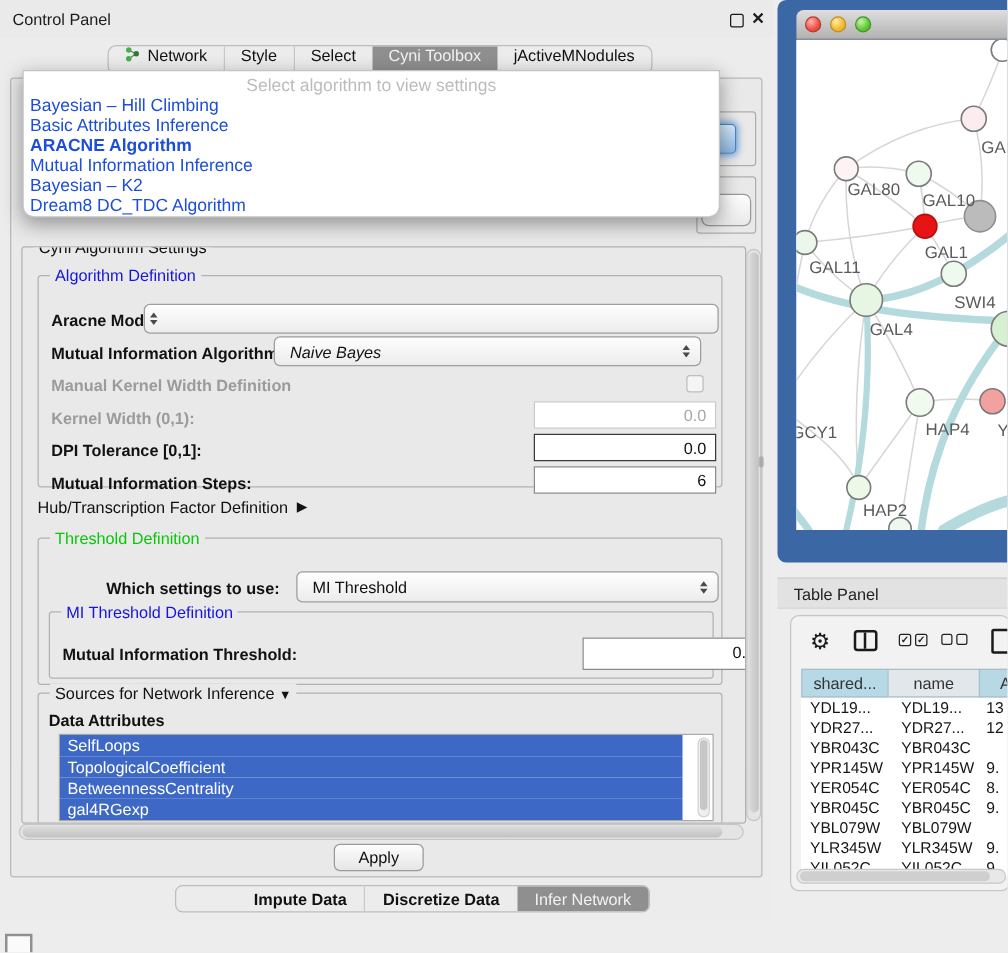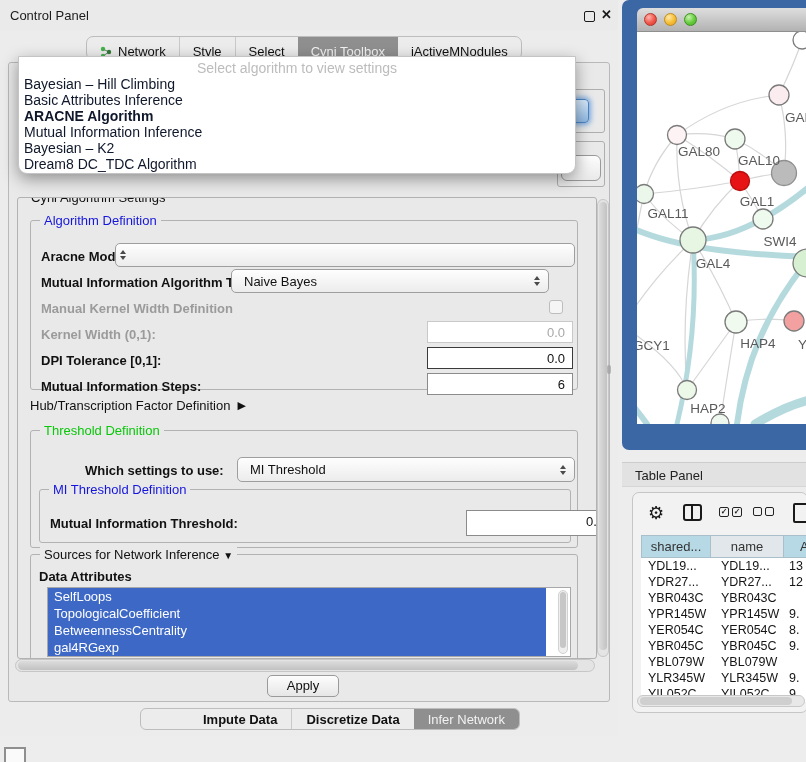--- a/index.html
+++ b/index.html
@@ -9,21 +9,21 @@
 
   
   .cp { position:absolute; left:0; top:0; width:618px; height:736px; background:#ececec; }
   .cp-titlebar { position:absolute; left:0; top:0; width:100%; height:30px; background:#eaeaea; }
   .cp-title { position:absolute; left:10px; top:8px; font-size:13px; color:#1c1c1c; }
   .win-float { position:absolute; left:584px; top:11px; width:11px; height:11px; border:1.6px solid #1a1a1a; border-radius:2px; background:transparent; }
   .win-close { position:absolute; left:601px; top:7px; font-size:13px; font-weight:bold; color:#1a1a1a; }
 
   
   .cp-tabs { position:absolute; left:86px; top:36px; height:24px; display:inline-flex; align-items:stretch; border:1px solid #bdbdbd; border-radius:7px; background:#ececec; overflow:hidden; }
-  .cp-tab { display:flex; align-items:flex-end; gap:5px; padding:0 13px; font-size:13px; color:#111; border-left:1px solid #c9c9c9; }
+  .cp-tab { display:flex; align-items:flex-start; gap:5px; padding:0 13px; font-size:13px; color:#111; border-left:1px solid #c9c9c9; }
   .cp-tab:first-child { border-left:none; }
   .cp-tab.active { background:#8f8f8f; color:#f2f2f2; border-left:none; }
   .cp-tab.after-active { border-left:none; }
   .net-tab-icon { width:13px; height:13px; display:block; }
 
   
   .cp-main { position:absolute; left:8px; top:62px; width:602px; height:640px; background:#e9e9e9; border:1px solid #b9b9b9; border-radius:3px; }
 
   
   .frag-a { position:absolute; left:548px; top:26px; width:48px; height:44px; border:1px solid #aeaeae; border-radius:3px; }
@@ -83,21 +83,21 @@
   
   .cp-bottom-tabs { position:absolute; left:140px; top:708px; height:22px; display:inline-flex; border:1px solid #bdbdbd; border-radius:6px; overflow:hidden; background:#ececec;padding-left:48px; }
   .cp-btab { display:flex; align-items:center; padding:0 14px; font-size:13px; font-weight:bold; color:#111; border-left:1px solid #c9c9c9; }
   .cp-btab:first-child { border-left:none; }
   .cp-btab.active { background:#8f8f8f; color:#f2f2f2; font-weight:normal; border-left:none; }
 
   
   .dd-overlay { position:absolute; left:18px; top:56px; width:558px; height:118px; background:#fff; border:1px solid #c4c4c4; border-radius:0 0 9px 9px; box-shadow:0 5px 16px rgba(0,0,0,.38); z-index:50; }
   .dd-hint { position:absolute; top:3px; width:100%; text-align:center; font-size:14px; color:#bcbcbc; }
   .dd-items { position:absolute; top:19px; left:0; width:100%; }
-  .dd-item { height:16px; line-height:16px; font-size:14px; color:#0f172a; padding-left:5px; white-space:nowrap; }
+  .dd-item { height:16px; line-height:16px; font-size:14px; color:#1d4ed8; padding-left:5px; white-space:nowrap; }
   .dd-item.selected { font-weight:bold; }
 
   
   .net-window { position:absolute; left:622px; top:0; width:184px; height:450px; background:#3c67a5; border-radius:7px 0 0 7px; }
   .net-titlebar { position:absolute; left:15px; top:8px; width:169px; height:24px; background:linear-gradient(#dedede,#b2b2b2); border-bottom:1px solid #8f8f8f; border-radius:6px 0 0 0; }
   .light { position:absolute; top:5px; width:13px; height:13px; border-radius:50%; }
   .light-red    { left:7px;  background:radial-gradient(circle at 35% 30%, #ffb3ae, #f0564a 55%, #d03a30); border:1px solid #b6352c; }
   .light-yellow { left:27px; background:radial-gradient(circle at 35% 30%, #ffe9a8, #f6bd32 55%, #dd9f22); border:1px solid #c08c1e; }
   .light-green  { left:47px; background:radial-gradient(circle at 35% 30%, #c9f3ae, #64cc3c 55%, #4aa928); border:1px solid #3f9122; }
   .net-canvas { position:absolute; left:15px; top:32px; width:169px; height:392px; background:#fff; overflow:hidden; }
@@ -192,21 +192,21 @@
 
           <span class="lbl bold" style="left:10px; top:28px;">Aracne Mode:</span>
           <div class="combo" style="left:84px; top:22px; width:460px; height:24px;">
             <span class="combo-steppers">
                 <span class="tri-up"></span>
                 <span class="tri-down"></span>
               </span>
           </div>
 
           <span class="lbl bold" style="left:10px; top:54px;">Mutual Information Algorithm Type:</span>
-          <div class="combo" style="left:200px; top:48px; width:318px; height:24px;">
+          <div class="combo" style="left:188px; top:48px; width:342px; height:24px;font-style:italic;">
             <span class="combo-val">Naive Bayes</span>
             <span class="combo-steppers">
                 <span class="tri-up"></span>
                 <span class="tri-down"></span>
               </span>
           </div>
 
           <span class="lbl bold gray" style="left:10px; top:80px;">Manual Kernel Width Definition</span>
           <span class="checkbox" style="left:518px; top:79px;"></span>
 

